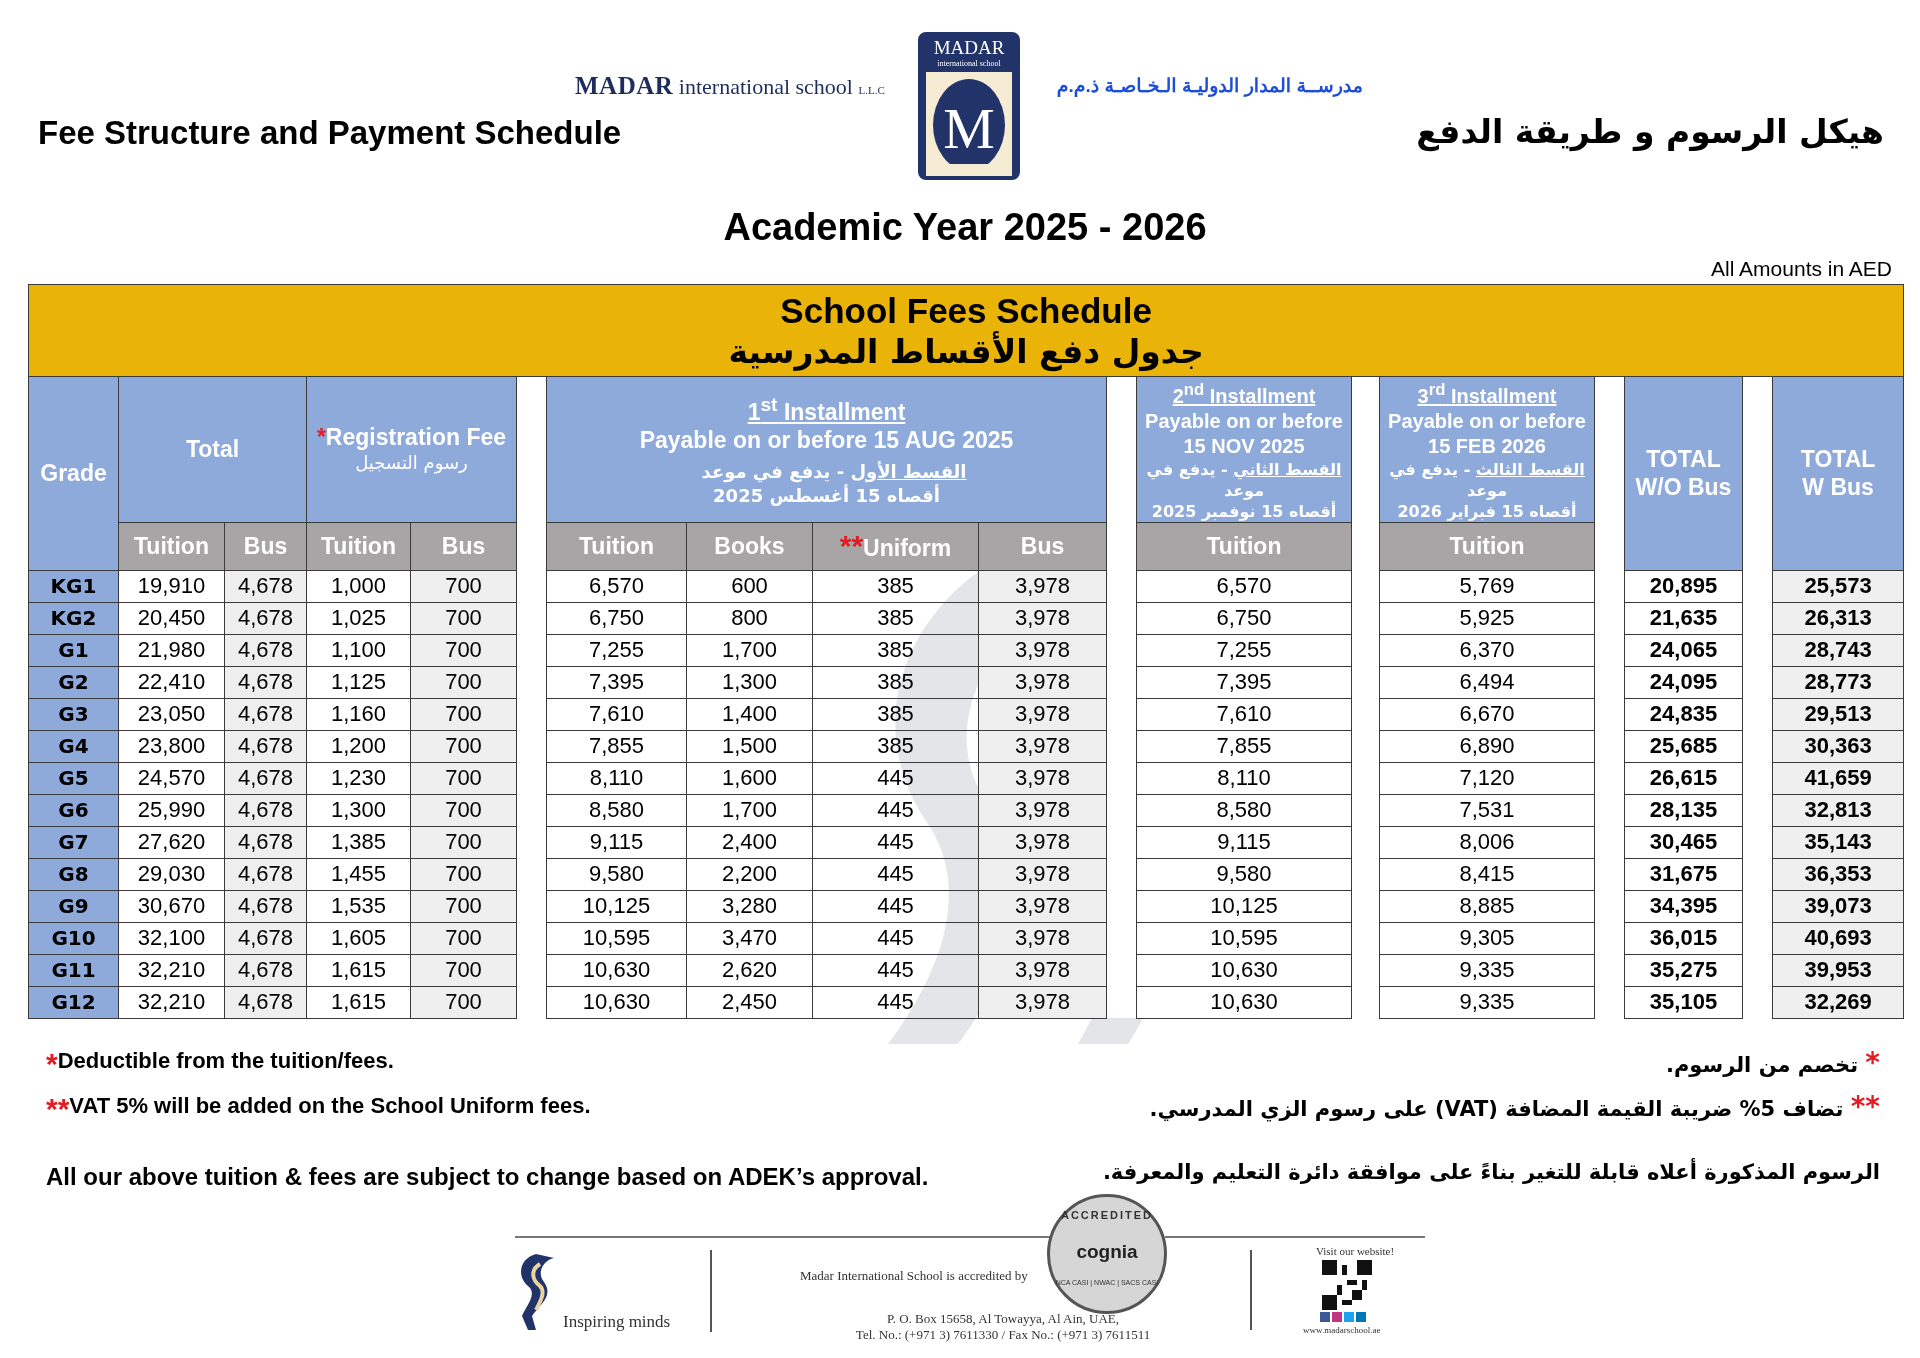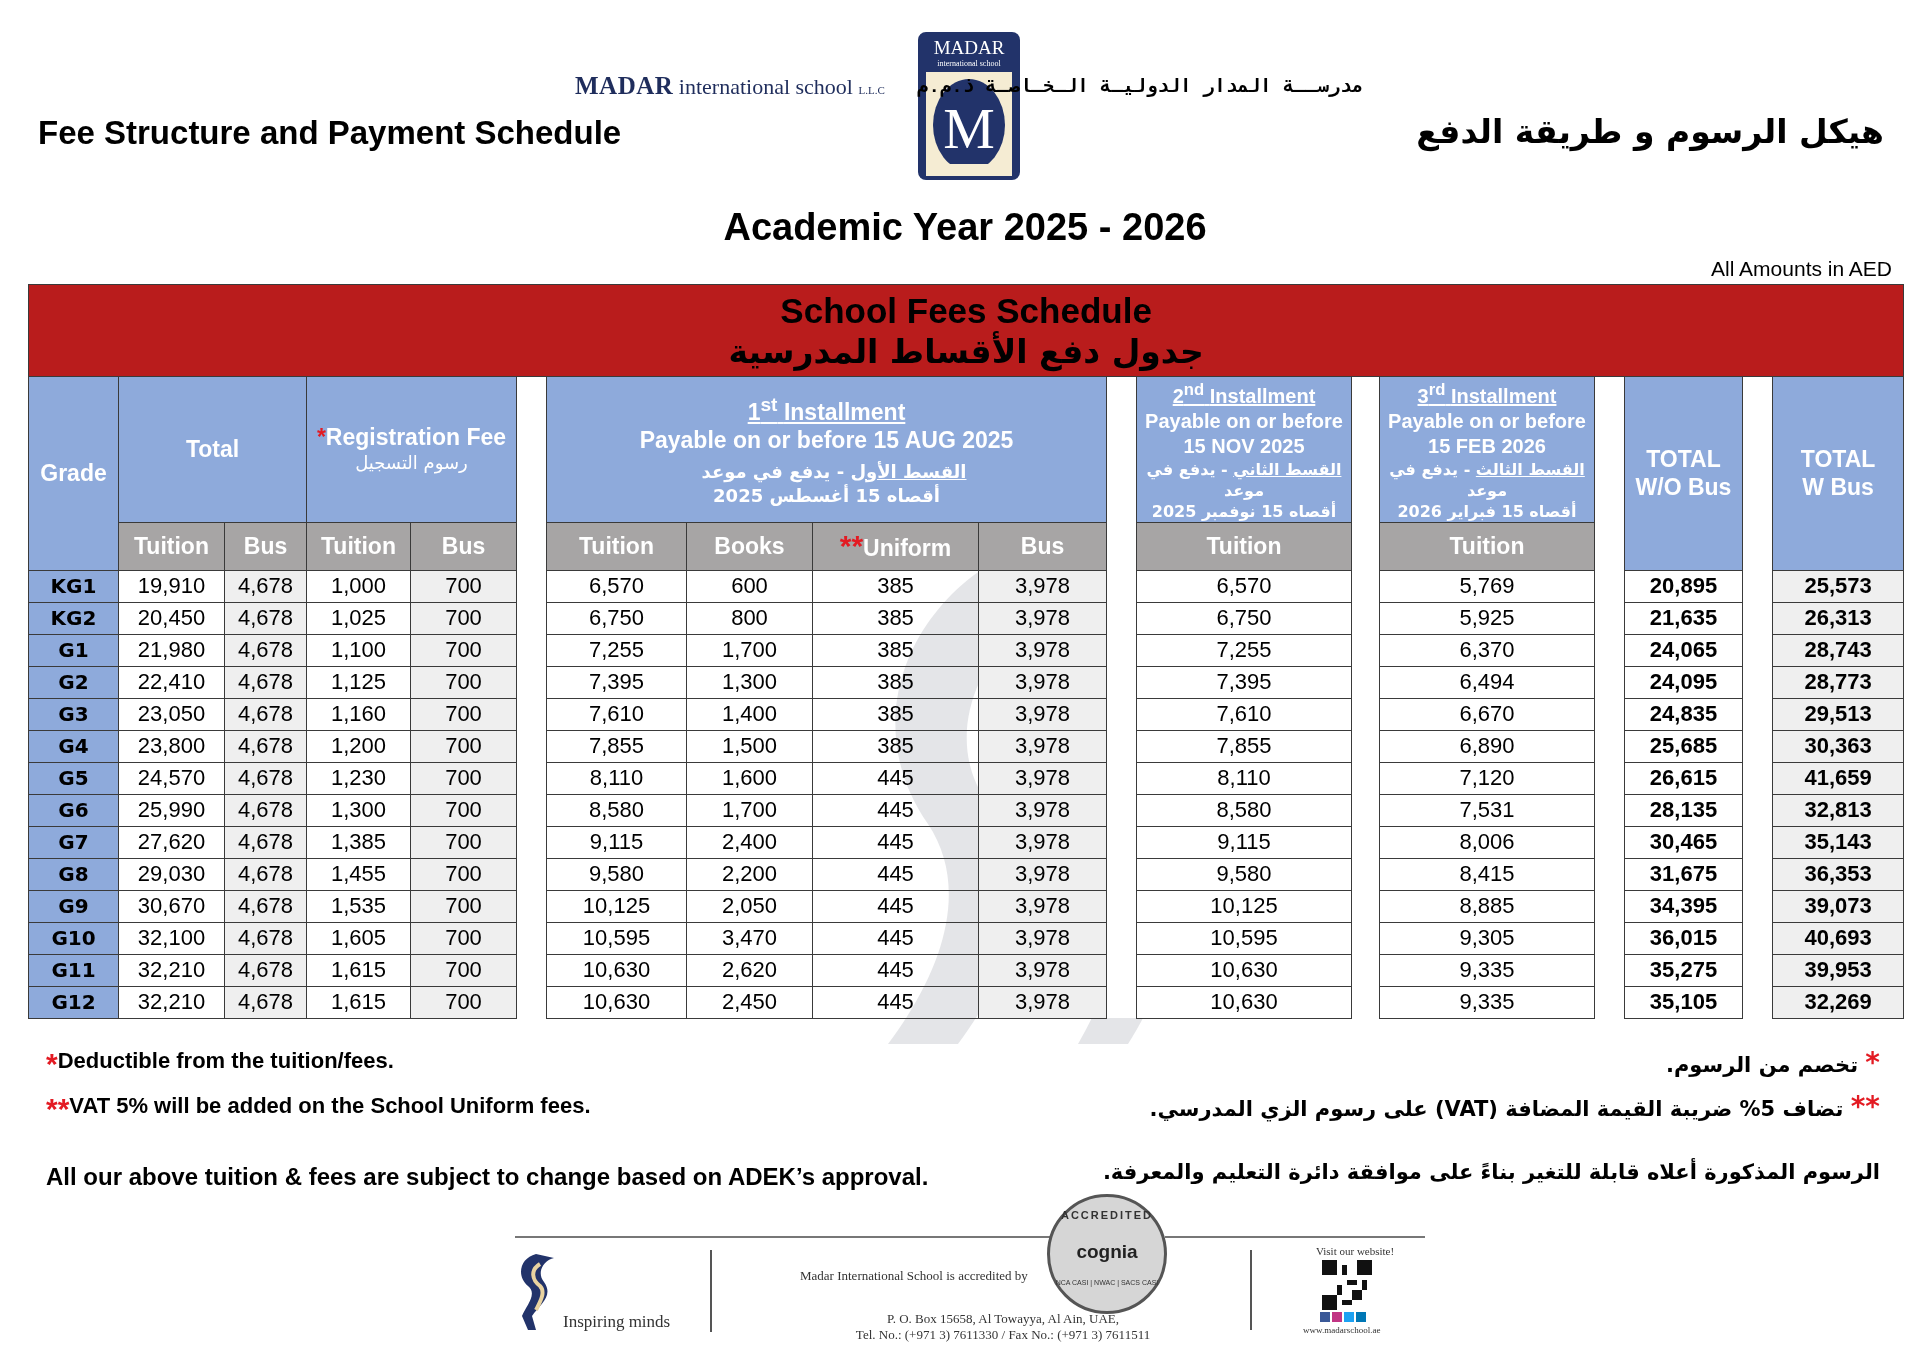--- a/index.html
+++ b/index.html
@@ -4,32 +4,32 @@
 <style>
   * { box-sizing: border-box; margin: 0; padding: 0; }
   html, body { width: 1920px; height: 1358px; background: #ffffff; overflow: hidden; }
   body { position: relative; font-family: "Liberation Sans", "DejaVu Sans", sans-serif; color: #000; }
   .abs { position: absolute; }
 
   
   .brand-en { left: 575px; top: 72px; font-family: "Liberation Serif", serif; color: #1f2d5c; font-size: 22px; white-space: nowrap; }
   .brand-en b { font-size: 25px; font-weight: bold; letter-spacing: 0.5px; }
   .brand-en small { font-size: 11px; }
-  .brand-ar { left: 1058px; top: 74px; width: 305px; text-align: center; color: #000000; font-size: 19px; font-weight: bold; direction: rtl; white-space: nowrap; font-family: Liberation Mono, monospace; }
+  .brand-ar { left: 1058px; top: 74px; width: 305px; text-align: center; color: #1d4ed8; font-size: 19px; font-weight: bold; direction: rtl; white-space: nowrap; font-family: Liberation Sans, sans-serif; }
   .crest { left: 916px; top: 30px; width: 106px; height: 152px; }
   .title-en { left: 38px; top: 114px; font-size: 33px; font-weight: bold; white-space: nowrap; }
   .title-ar { right: 36px; top: 112px; font-size: 33px; font-weight: bold; direction: rtl; white-space: nowrap; font-family: "DejaVu Sans", sans-serif; }
   .year { left: 0; width: 1930px; top: 206px; text-align: center; font-size: 38px; font-weight: bold; }
   .currency { right: 28px; top: 257px; font-size: 21px; }
 
   
   .table-wrap { left: 28px; top: 284px; width: 1875px; height: 724px; }
   table.fees { width: 100%; height: 100%; border-collapse: collapse; table-layout: fixed; position: relative; }
   table.fees td, table.fees th { border: 1.5px solid #3a3a3a; text-align: center; vertical-align: middle; padding: 0; }
-  .banner { background: #b91c1c; height: 92px; }
+  .banner { background: #eab308; height: 92px; }
   .banner .l1 { font-size: 35px; font-weight: bold; line-height: 42px; }
   .banner .l2 { font-size: 33px; font-weight: bold; line-height: 40px; direction: rtl; font-family: "DejaVu Sans", sans-serif; }
   .hdr { background: #8eaadb; color: #fff; font-weight: bold; font-size: 23px; line-height: 28px; }
   .hdr .ar { font-family: "DejaVu Sans", sans-serif; font-size: 18px; line-height: 24px; direction: rtl; }
   .hdr .ar u, .hdr u { text-decoration: underline; }
   .hdr .reg { font-weight: normal; }
   .sub { background: #a7a5a5; color: #fff; font-weight: bold; font-size: 23px; height: 48px; }
   .gap { border-top: none !important; border-bottom: none !important; background: #fff; }
   .star { color: #e31b23; font-weight: bold; }
   tbody td { font-size: 22px; height: 32px; background: #fff; }
@@ -365,21 +365,21 @@
           <td class="bold shade">36,353</td>
         </tr>
         <tr>
           <td class="grade">G9</td>
           <td>30,670</td>
           <td class="shade">4,678</td>
           <td>1,535</td>
           <td class="shade">700</td>
           <td class="gap" style="border-top: none; border-bottom: none;"></td>
           <td class="trans">10,125</td>
-          <td class="trans">2,050</td>
+          <td class="trans">3,280</td>
           <td class="trans">445</td>
           <td class="shade">3,978</td>
           <td class="gap" style="border-top: none; border-bottom: none;"></td>
           <td>10,125</td>
           <td class="gap" style="border-top: none; border-bottom: none;"></td>
           <td>8,885</td>
           <td class="gap" style="border-top: none; border-bottom: none;"></td>
           <td class="bold">34,395</td>
           <td class="gap" style="border-top: none; border-bottom: none;"></td>
           <td class="bold shade">39,073</td>

